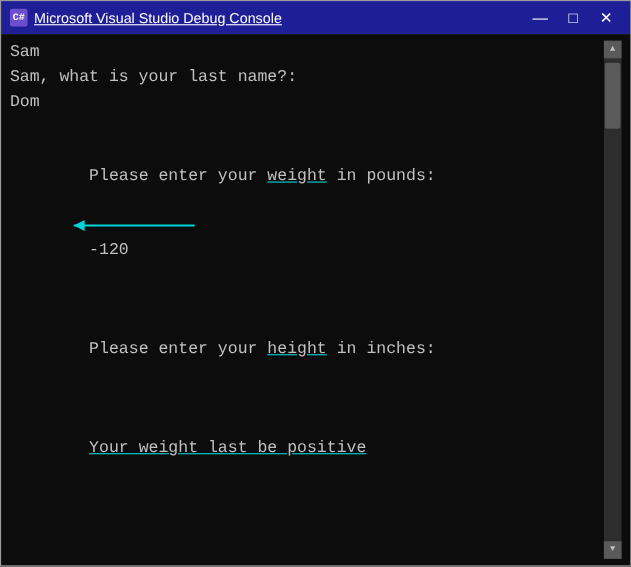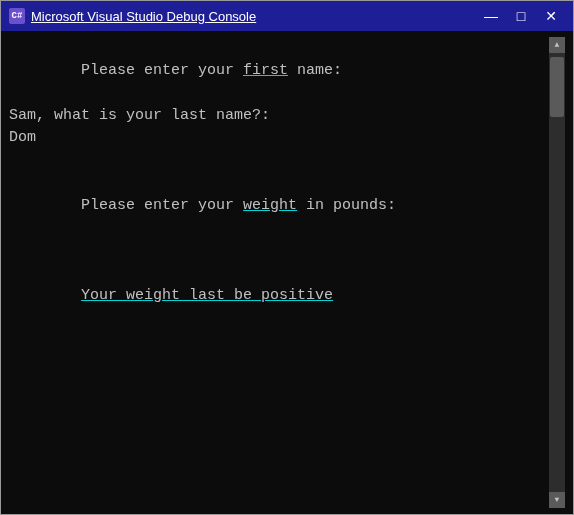--- a/index.html
+++ b/index.html
@@ -159,36 +159,45 @@
     <div class="title-bar-buttons">
       <button class="title-bar-btn">—</button>
       <button class="title-bar-btn">□</button>
       <button class="title-bar-btn close">✕</button>
     </div>
   </div>
 
   <div class="console-area">
     <div class="console-content console-overlay">
 
-      <div class="console-line">
-        Please enter your <span class="cyan-underline">first</span> name:
-      </div>
-
+
+      <div class="console-line">Sam</div>
 
       <div class="console-line">Sam, what is your last name?:</div>
 
       <div class="console-line">Dom</div>
 
       <div class="console-line">&nbsp;</div>
 
       <div class="console-line">
         Please enter your <span class="cyan-underline">weight</span> in pounds:
       </div>
 
-
+      <div class="console-line" style="position:relative;">
+        -120
+        <svg width="160" height="28" style="position:absolute; left:38px; top:-4px; overflow:visible;">
+
+          <path d="M 130 14 Q 80 14 20 14" stroke="#00d4d4" stroke-width="2" fill="none"></path>
+          <polygon points="20,14 30,9 30,19" fill="#00d4d4"></polygon>
+        </svg>
+      </div>
+
+      <div class="console-line">
+        Please enter your <span class="cyan-underline">height</span> in inches:
+      </div>
 
 
       <div class="console-line">&nbsp;</div>
 
       <div class="console-line">
         <span class="cyan-underline">Your weight last be positive</span>
       </div>
 
     </div>
 

